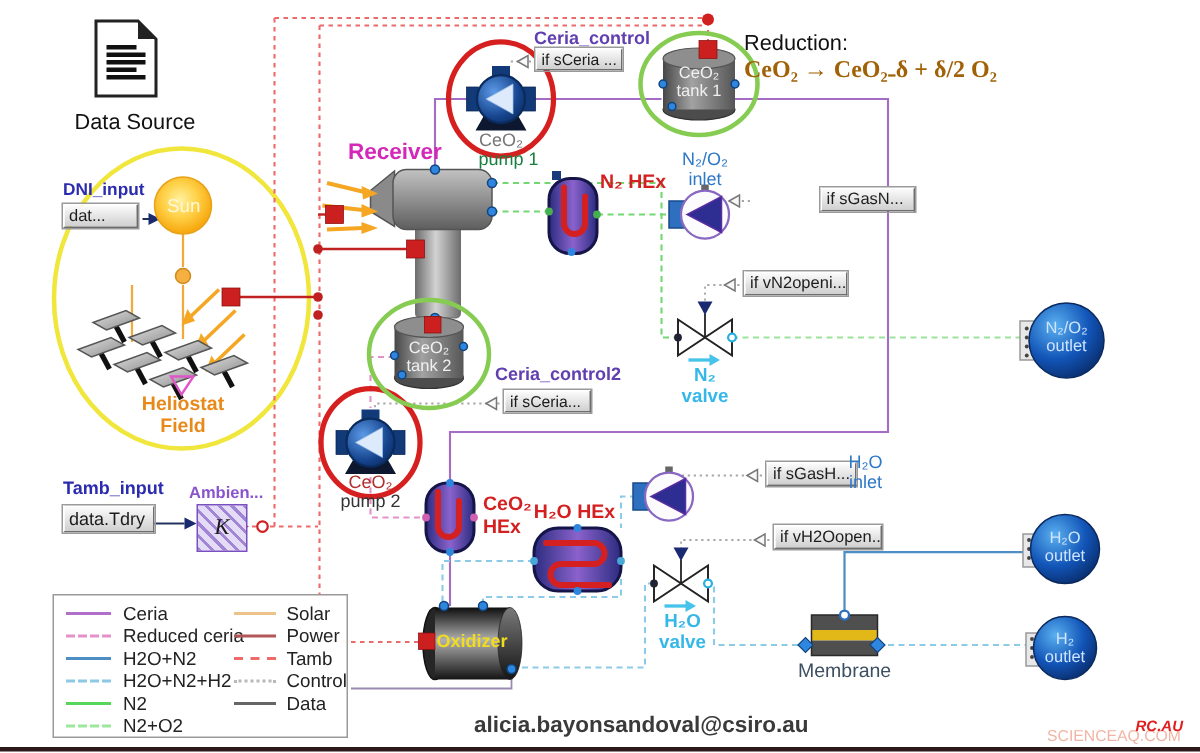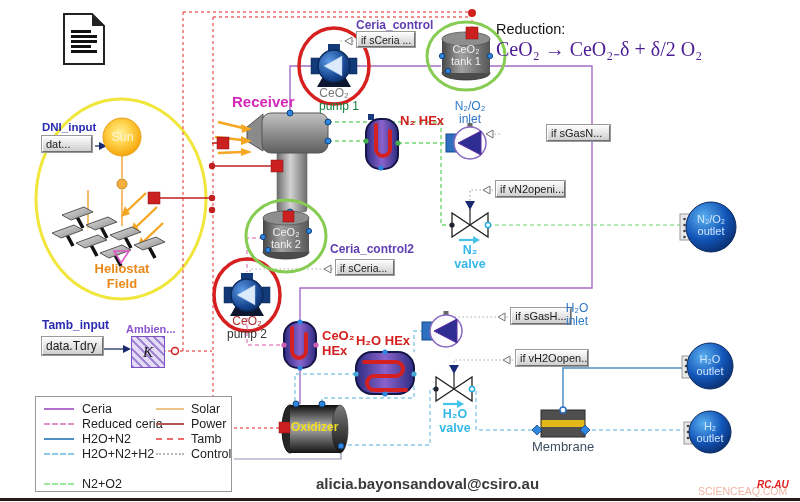--- a/index.html
+++ b/index.html
@@ -6,21 +6,21 @@
   #stage{position:relative;width:800px;height:502px;background:#ffffff;overflow:hidden;
          font-family:"Liberation Sans",sans-serif;}
   #diagram-svg{position:absolute;left:0;top:0;}
   .lbl{position:absolute;white-space:pre-line;line-height:1.12;}
   .ctr{text-align:center;}
   .cbox{position:absolute;background:linear-gradient(180deg,#fbfbfb,#cfcfcf);
         border:1px solid;border-color:#ffffff #6e6e6e #6e6e6e #ffffff;
         box-shadow:0 0 0 1px #9a9a9a;font-size:11px;color:#1c1c1c;
         padding:1px 3px;white-space:nowrap;overflow:hidden;box-sizing:border-box;}
   .eq-label{font-size:14.5px;color:#111;}
-  .eq-formula{font-family:"Liberation Serif",serif;font-size:20px;color:#4c1d95;}
+  .eq-formula{font-family:"Liberation Serif",serif;font-size:16px;color:#a16207;font-weight:bold;}
   #ambient-block{position:absolute;left:131px;top:336px;width:34px;height:32px;
         border:1.5px solid #7a50c0;box-sizing:border-box;
         background:repeating-linear-gradient(45deg,#a385d6 0 2px,#e4dcf6 2px 6px);
         display:flex;align-items:center;justify-content:center;}
   #ambient-k{font-family:"Liberation Serif",serif;font-style:italic;font-size:15px;color:#1a1a1a;}
   #legend-box{position:absolute;left:35px;top:396px;width:197px;height:96px;
         border:1.5px solid #9a9a9a;background:rgba(255,255,255,.97);box-sizing:border-box;}
   .leg-row{position:absolute;height:14px;font-size:12.5px;color:#222;}
   .swatch{position:absolute;width:30px;height:0;}
   #footer-line{position:absolute;left:0;top:498px;width:800px;height:3px;background:#2c1a1a;}
@@ -361,20 +361,21 @@
   <ellipse cx="247" cy="295" rx="33" ry="36" fill="none" stroke="#d62020" stroke-width="3.5"></ellipse>
   <ellipse cx="466" cy="56" rx="39" ry="34" fill="none" stroke="#86cc52" stroke-width="3"></ellipse>
   <ellipse cx="286" cy="236" rx="40" ry="36" fill="none" stroke="#86cc52" stroke-width="3"></ellipse>
 </svg>
 
 <div class="lbl" style="left:496px;top:2px;width:300px;">
   <span class="eq-label">Reduction:</span>
   <span class="eq-formula">CeO₂ → CeO₂₋δ + δ/2 O₂</span>
 </div>
 
+<div class="lbl ctr" style="left:36px;top:74px;width:108px;font-size:14.5px;color:#111;">Data Source</div>
 
 <div class="lbl" style="left:42px;top:121px;font-size:11.5px;font-weight:bold;color:#2b2bb0;">DNI_input</div>
 <div class="cbox" style="left:42px;top:136px;width:50px;height:16px;">dat...</div>
 <div class="lbl ctr" style="left:104px;top:130px;width:37px;font-size:12.5px;color:#fff7d8;font-weight:500;">Sun</div>
 <div class="lbl ctr" style="left:84px;top:262px;width:76px;font-size:13px;font-weight:bold;color:#e8891a;">Heliostat
 Field</div>
 
 <div class="lbl" style="left:42px;top:319px;font-size:12px;font-weight:bold;color:#2b2bb0;">Tamb_input</div>
 <div class="cbox" style="left:42px;top:337px;width:61px;height:18px;font-size:12px;">data.Tdry</div>
 <div class="lbl" style="left:126px;top:323px;font-size:11px;font-weight:600;color:#8a55cc;">Ambien...</div>
@@ -443,20 +444,26 @@
     <span class="lbl" style="left:38px;top:0;">H2O+N2</span>
     <div class="swatch" style="left: 112px; top: 6px; width: 28px; border-top: 2.2px dashed rgb(237, 107, 107);"></div>
     <span class="lbl" style="left:147px;top:0;">Tamb</span>
   </div>
   <div class="leg-row" style="left:8px;top:50px;width:185px;">
     <div class="swatch" style="left: 0px; top: 6px; border-top: 2.2px dashed rgb(140, 201, 228);"></div>
     <span class="lbl" style="left:38px;top:0;">H2O+N2+H2</span>
     <div class="swatch" style="left: 112px; top: 6px; width: 28px; border-top: 2.2px dotted rgb(184, 184, 184);"></div>
     <span class="lbl" style="left:147px;top:0;">Control</span>
   </div>
+  <div class="leg-row" style="left:8px;top:65px;width:185px;">
+    <div class="swatch" style="left: 0px; top: 6px; border-top: 2.2px solid rgb(86, 214, 90);"></div>
+    <span class="lbl" style="left:38px;top:0;">N2</span>
+    <div class="swatch" style="left: 112px; top: 6px; width: 28px; border-top: 2.2px solid rgb(102, 102, 102);"></div>
+    <span class="lbl" style="left:147px;top:0;">Data</span>
+  </div>
   <div class="leg-row" style="left:8px;top:80px;width:185px;">
     <div class="swatch" style="left: 0px; top: 6px; border-top: 2.2px dashed rgb(156, 232, 156);"></div>
     <span class="lbl" style="left:38px;top:0;">N2+O2</span>
   </div>
 </div>
 
 <div class="lbl" style="left:316px;top:476px;font-size:15px;font-weight:600;color:#3a3a3a;">alicia.bayonsandoval@csiro.au</div>
 <div class="lbl" style="left:698px;top:486px;font-size:10.5px;color:#f0b4a4;">SCIENCEAQ.COM</div>
 <div class="lbl" style="left:757px;top:479px;font-size:10px;font-weight:bold;font-style:italic;color:#e02020;">RC.AU</div>
 <div id="footer-line"></div>

